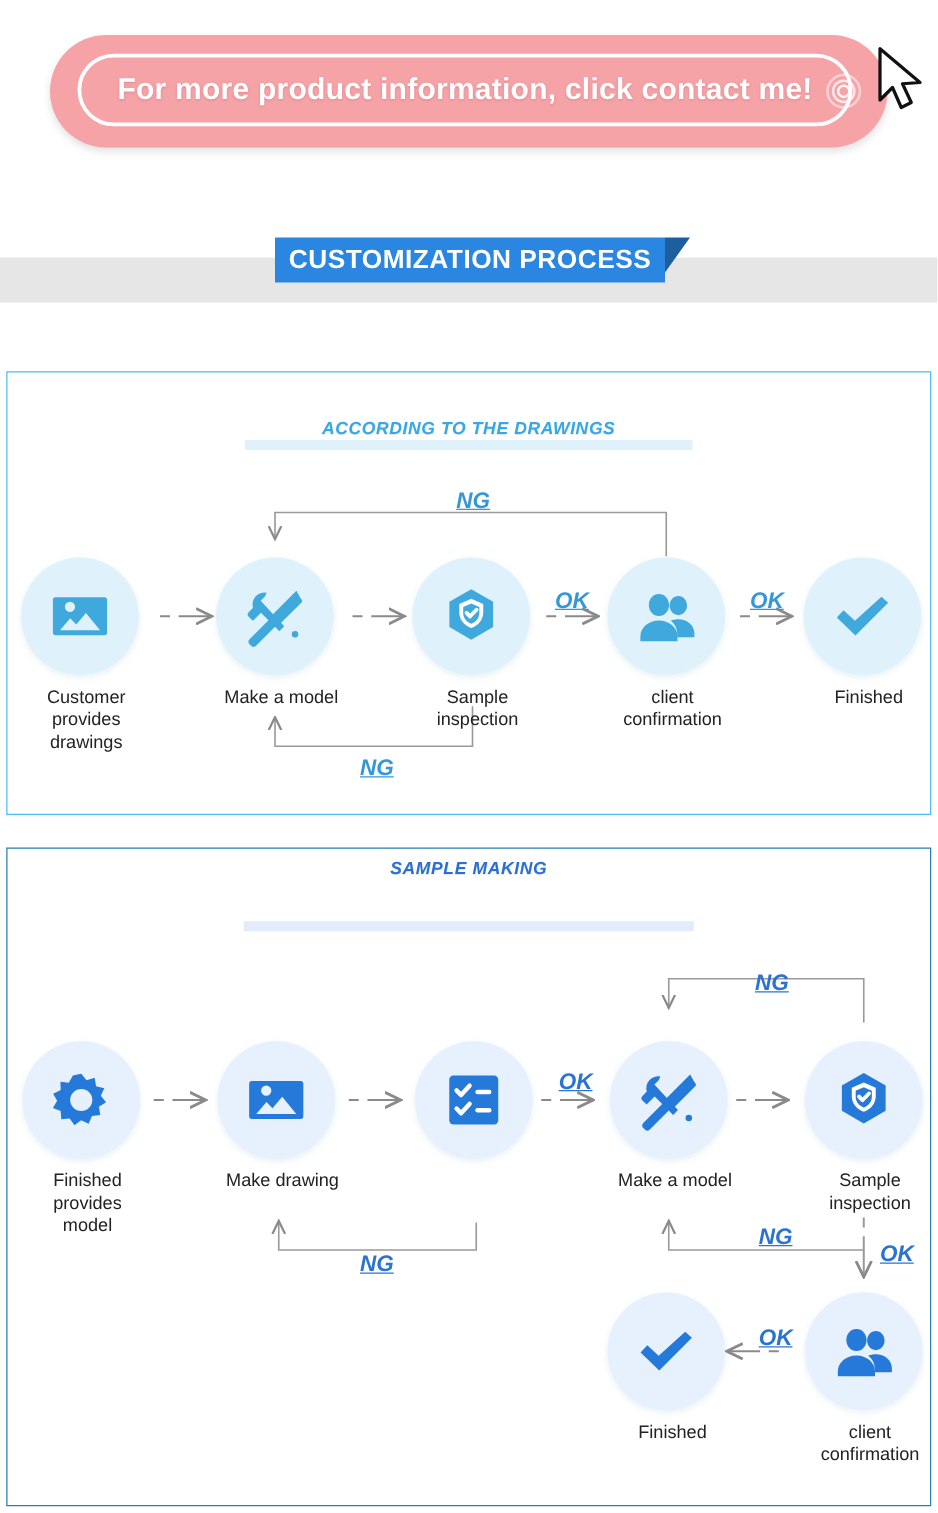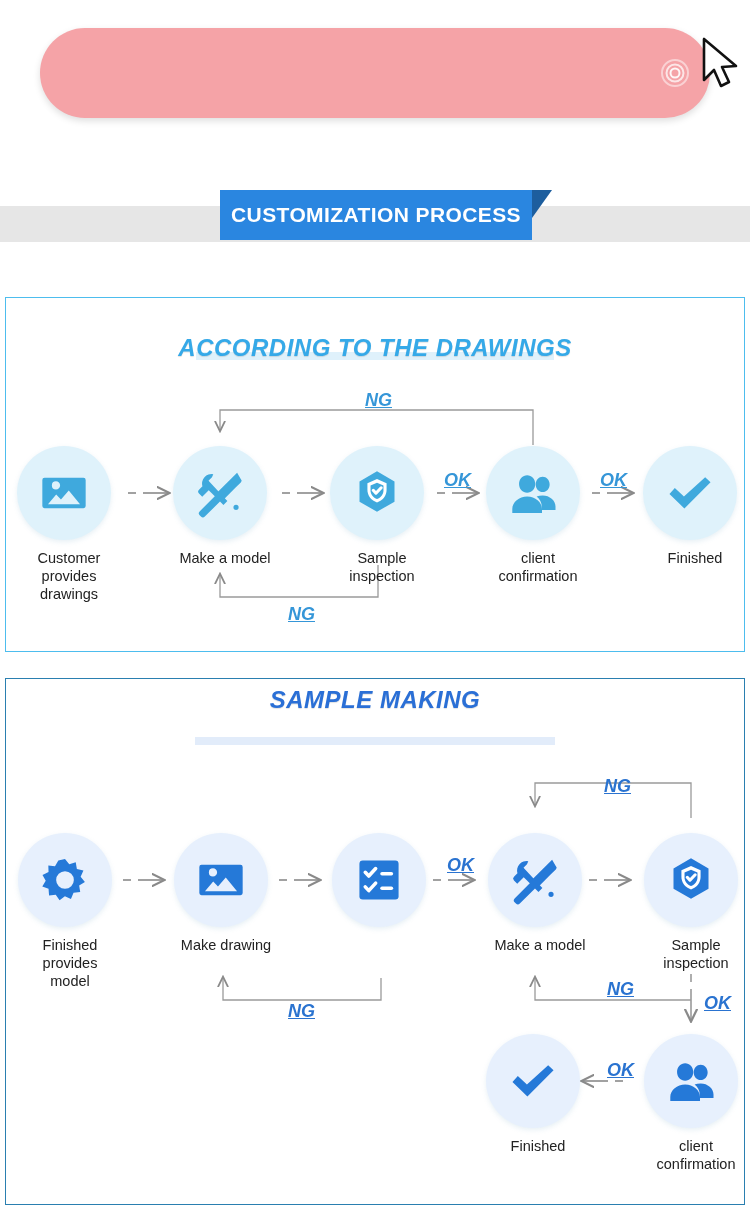--- a/index.html
+++ b/index.html
@@ -39,37 +39,37 @@
     left:50%;top:50%;transform:translate(-50%,-50%);display:block;
   }
   .ripple i:nth-child(1){width:24px;height:24px;opacity:.55;}
   .ripple i:nth-child(2){width:15px;height:15px;opacity:.8;}
   .ripple i:nth-child(3){width:7px;height:7px;opacity:1;}
   .cursor-ic{position:absolute;right:8px;top:36px;width:44px;height:56px;}
 
   
   .gray-band{position:absolute;left:0;top:206px;width:750px;height:36px;background:#e6e6e6;}
   .tab{
-    position:absolute;left:220px;top:190px;width:312px;height:50px;
+    position:absolute;left:220px;top:190px;width:312px;height:36px;
     background:#2a86e0;display:flex;align-items:center;justify-content:center;
   }
   .tab-text{color:#fff;font-size:21px;font-weight:bold;letter-spacing:.4px;}
   .tab-fold{
     position:absolute;left:532px;top:190px;width:0;height:0;
     border-left:20px solid #1d5e9e;border-bottom:28px solid transparent;
   }
 
   
   .panel{position:absolute;left:5px;box-sizing:border-box;background:#fff;}
   #panel-1{top:297px;width:740px;height:355px;border:1px solid #4dbdee;}
   #panel-2{top:678px;width:740px;height:527px;border:1px solid #2a7fb0;}
 
   .sec-title{
     position:absolute;left:0;width:100%;text-align:center;
-    font-size:24px;font-weight:bold;font-style:italic;letter-spacing:.5px;
+    font-size:14px;font-weight:bold;font-style:italic;letter-spacing:.5px;
   }
   .sec-title span{position:relative;display:inline-block;z-index:2;}
   .title-bar{
     position:absolute;left:50%;transform:translateX(-50%);
     height:8px;z-index:1;
   }
   #title-1{top:334px;color:#35a9e8;text-shadow:0 1px 1px rgba(0,0,0,.12);}
   #bar-1{top:352px;width:358px;background:#dff1fb;}
   #title-2{top:686px;color:#2a6fd6;text-shadow:0 1px 1px rgba(0,0,0,.12);}
   #bar-2{top:737px;width:360px;background:#e2ecfa;}
@@ -94,20 +94,23 @@
   .lbl{
     position:absolute;font-size:18px;font-style:italic;font-weight:bold;
     color:#3596d8;white-space:nowrap;text-decoration:underline;
   }
 </style>
 </head>
 <body>
 
 <div class="cta-wrap">
   <div class="cta-outer">
+    <div class="cta-inner">
+      <div class="cta-text">For more product information, click contact me!</div>
+    </div>
     <div class="ripple">
       <i></i>
         <i></i>
         <i></i>
     </div>
   </div>
   <svg class="cursor-ic" viewBox="0 0 44 56">
     <path d="M6 3 L6 44 L16 34 L23 50 L31 46 L24 31 L38 30 Z" fill="#ffffff" stroke="#111111" stroke-width="2.6" stroke-linejoin="round"></path>
   </svg>
 </div>

